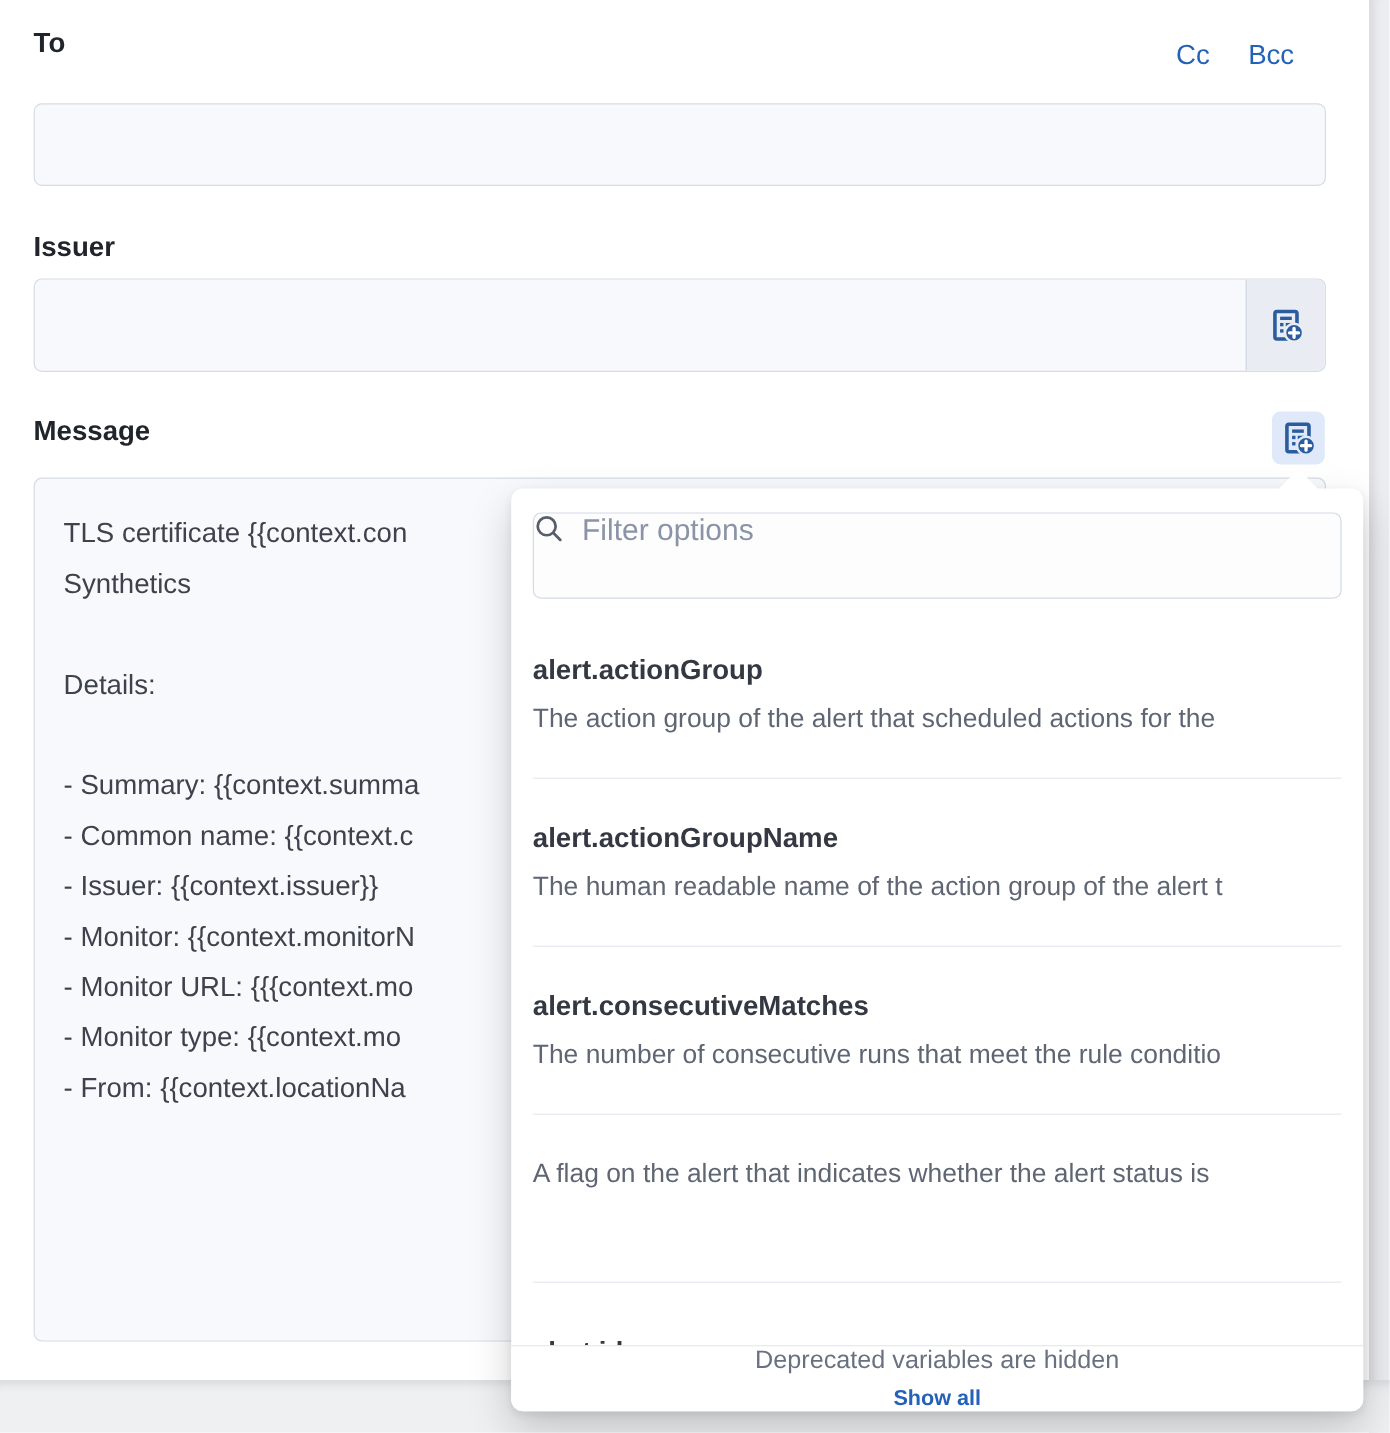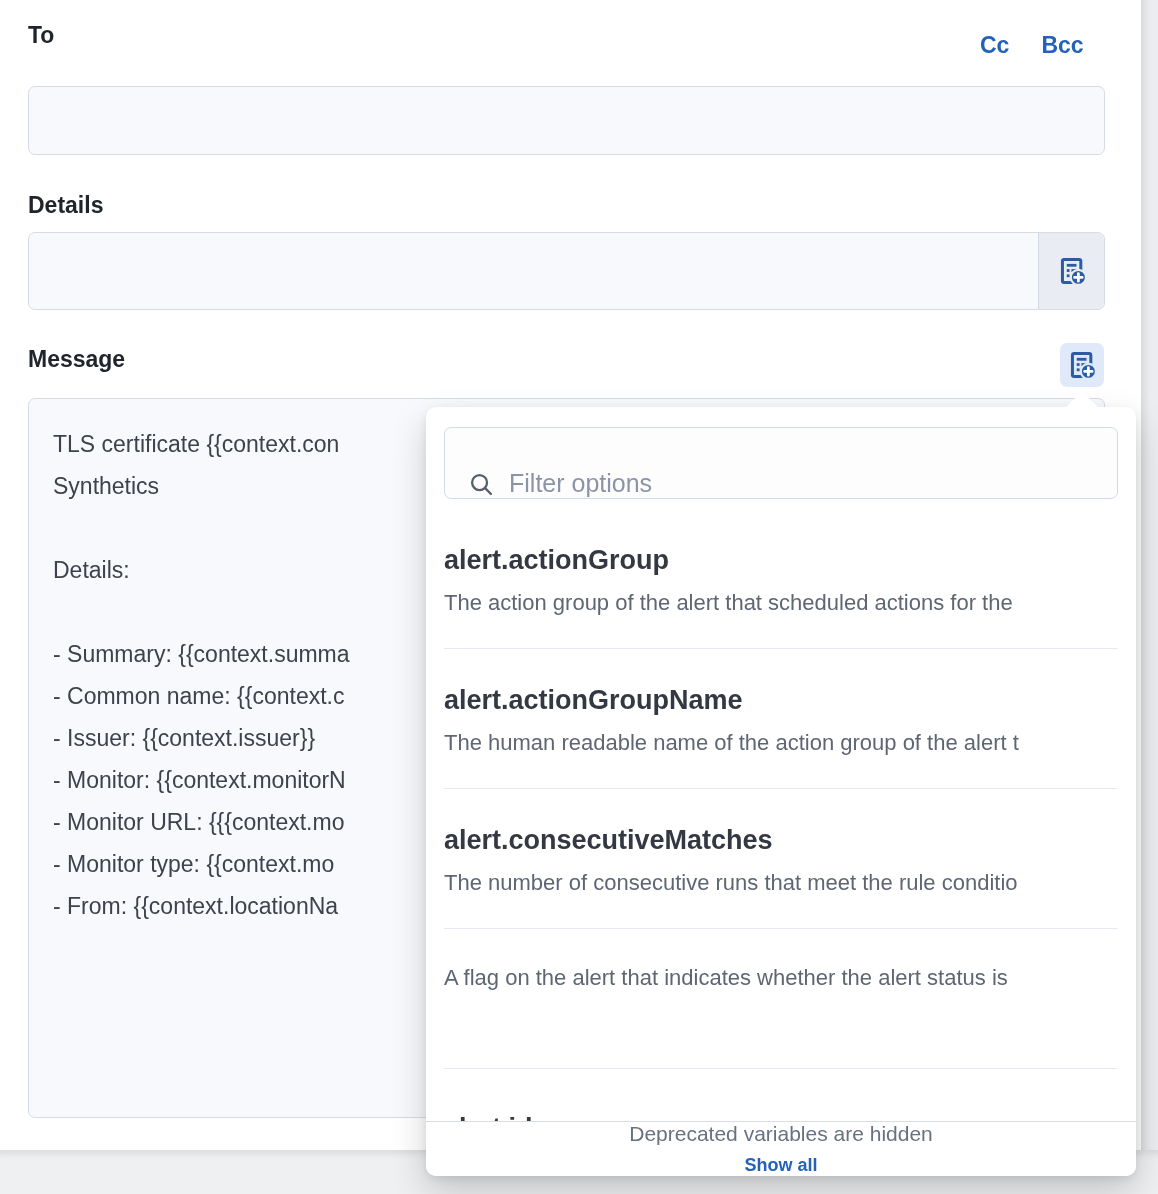--- a/index.html
+++ b/index.html
@@ -35,21 +35,21 @@
     background:#eef0f2;
     box-shadow:inset 0 10px 10px -8px rgba(0,0,0,.12);
     z-index:2;
   }
   .field-label{
     position:absolute;left:28px;
     font-size:23px;font-weight:700;color:var(--text-dark);text-align:right;
   }
   .cc-links{
     position:absolute;top:32px;left:980px;display:flex;gap:32px;
-    font-size:23px;font-weight:700;color:var(--link-blue);
+    font-size:23px;font-weight:400;color:var(--link-blue);
   }
   .cc-links span{cursor:pointer;}
   .field{
     position:absolute;left:28px;width:1077px;
     background:var(--field-bg);
     border:1px solid var(--field-border);
     border-radius:7px;
   }
   .to-field{top:86px;height:69px;padding:0 18px;font-size:23px;color:var(--text-body);width:1077px;}
   .subject-field{top:232px;height:78px;display:flex;overflow:hidden;}
@@ -87,34 +87,34 @@
     z-index:10;
   }
   .popover-arrow{
     position:absolute;top:-11px;left:644px;width:24px;height:24px;
     background:#fff;transform:rotate(45deg);border-radius:3px;
     z-index:0;
   }
   .filter-wrap{padding:20px 18px 10px;position:relative;z-index:1;}
   .filter-box{
     height:72px;border:1px solid #d3dae6;border-radius:7px;background:#fdfdfe;
-    display:flex;align-items:flex-end;gap:14px;padding:0 24px;
+    display:flex;align-items:flex-start;gap:14px;padding:0 0;
   }
   .filter-box input{
     flex:1;border:none;outline:none;background:transparent;
     font-size:25px;color:#343741;font-family:inherit;
   }
   .filter-box input::placeholder{color:#8b94a6;}
   .var-list{flex:1;overflow:hidden;padding:0 18px;position:relative;z-index:1;}
   .var-item{
     height:140px;padding-top:36px;
     border-bottom:1px solid var(--divider);
     cursor:pointer;
   }
-  .var-name{font-size:27px;font-weight:700;color:#333842;margin-bottom:14px;}
+  .var-name{font-size:23px;font-weight:700;color:#333842;margin-bottom:14px;}
   .var-desc{font-size:22px;color:var(--text-desc);white-space:nowrap;overflow:hidden;}
   .var-partial{padding-top:44px;cursor:pointer;}
   .popover-footer{
     height:55px;border-top:1px solid #d7dce5;
     display:flex;align-items:center;justify-content:space-between;
     padding:0 18px;position:relative;z-index:1;background:#fff;
     border-radius:0 0 10px 10px;
     flex-direction:column;
   }
   .footer-note{font-size:21px;color:#697180;}
@@ -141,21 +141,21 @@
 <div class="right-strip"></div>
 <div class="bottom-strip"></div>
 
 <div class="field-label" style="top:22px">To</div>
 <div class="cc-links">
   <span>Cc</span>
   <span>Bcc</span>
 </div>
 <div class="field to-field"></div>
 
-<div class="field-label" style="top:192px">Details</div>
+<div class="field-label" style="top:192px">Issuer</div>
 <div class="field subject-field">
   <input class="subject-input" type="text" value="" style="">
   <div class="append-btn" style="--ring:#e9ecf3">
     <svg class="icon-add" width="30" height="30" viewBox="0 0 16 16">
       <use href="#add-var-icon"></use>
     </svg>
   </div>
 </div>
 
 <div class="field-label" style="top:346px">Message</div>

